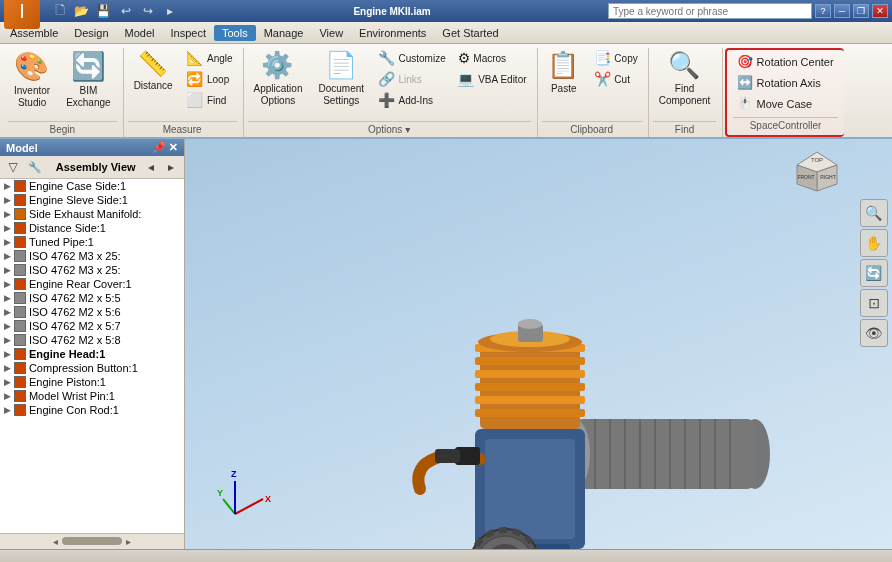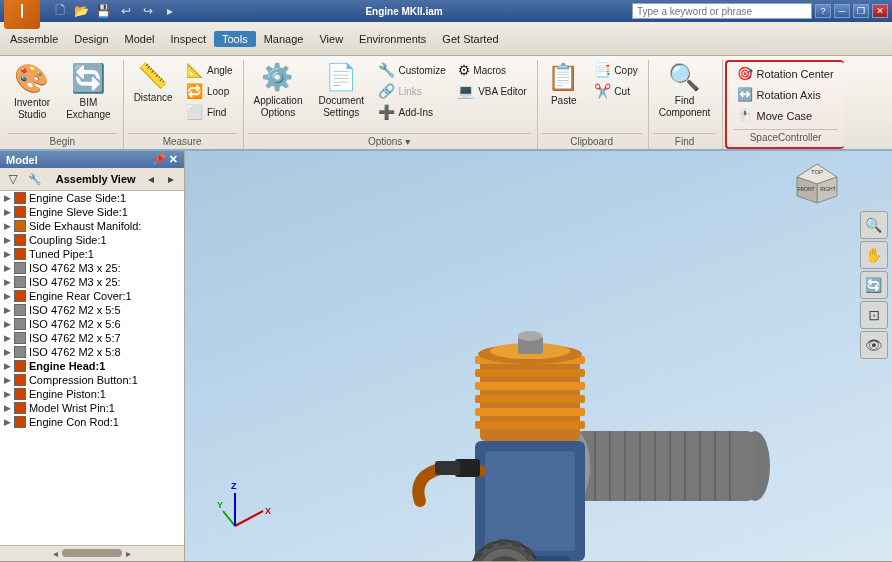--- a/index.html
+++ b/index.html
@@ -15,21 +15,21 @@
       padding: 0 4px;
       color: white;
     }
     #title-bar-left { display: flex; align-items: center; gap: 6px; }
     #title-bar-center { font-size: 10px; font-weight: bold; color: #fff; }
     #title-bar-right { display: flex; align-items: center; gap: 3px; }
     .title-btn { width: 16px; height: 14px; border: 1px solid #7a9fd4; background: linear-gradient(to bottom, #6a8fc4, #3a5fa0); color: white; font-size: 9px; display: flex; align-items: center; justify-content: center; cursor: pointer; }
 
     
     #menu-bar {
-      height: 34px;
+      height: 22px;
       background: linear-gradient(to bottom, #f0ece4, #ddd8cc);
       display: flex;
       align-items: center;
       padding: 0 2px;
       border-bottom: 1px solid #b0a898;
     }
     .menu-item {
       padding: 2px 8px;
       font-size: 11px;
       color: #222;
@@ -37,21 +37,21 @@
       border-radius: 2px;
     }
     .menu-item.active { background: #3a7fba; color: white; border-radius: 2px; }
 
     
     #search-box {
       margin-left: 8px;
       background: white;
       border: 1px solid #a0a0a0;
       padding: 1px 4px;
-      width: 180px;
+      width: 204px;
       font-size: 11px;
       color: #999;
     }
 
     
     #ribbon {
       background: linear-gradient(to bottom, #faf8f4, #e8e2d8);
       border-bottom: 2px solid #8aaccc;
       display: flex;
       flex-direction: column;
@@ -490,21 +490,21 @@
           <span style="overflow: hidden; text-overflow: ellipsis;">Engine Sleve Side:1</span>
         </div>
         <div class="tree-item">
           <span style="font-size: 9px; color: rgb(102, 102, 102);">▶</span>
           <span style="width: 12px; height: 12px; background: rgb(204, 102, 0); border: 1px solid rgb(102, 102, 102); flex-shrink: 0; display: inline-block;"></span>
           <span style="overflow: hidden; text-overflow: ellipsis;">Side Exhaust Manifold:</span>
         </div>
         <div class="tree-item">
           <span style="font-size: 9px; color: rgb(102, 102, 102);">▶</span>
           <span style="width: 12px; height: 12px; background: rgb(204, 68, 0); border: 1px solid rgb(102, 102, 102); flex-shrink: 0; display: inline-block;"></span>
-          <span style="overflow: hidden; text-overflow: ellipsis;">Coupling Side:1</span>
+          <span style="overflow: hidden; text-overflow: ellipsis;">Distance Side:1</span>
         </div>
         <div class="tree-item">
           <span style="font-size: 9px; color: rgb(102, 102, 102);">▶</span>
           <span style="width: 12px; height: 12px; background: rgb(204, 68, 0); border: 1px solid rgb(102, 102, 102); flex-shrink: 0; display: inline-block;"></span>
           <span style="overflow: hidden; text-overflow: ellipsis; text-align: right;">Tuned Pipe:1</span>
         </div>
         <div class="tree-item">
           <span style="font-size: 9px; color: rgb(102, 102, 102);">▶</span>
           <span style="width: 12px; height: 12px; background: rgb(136, 136, 136); border: 1px solid rgb(102, 102, 102); flex-shrink: 0; display: inline-block;"></span>
           <span style="overflow: hidden; text-overflow: ellipsis;">ISO 4762 M3 x 25:</span>

